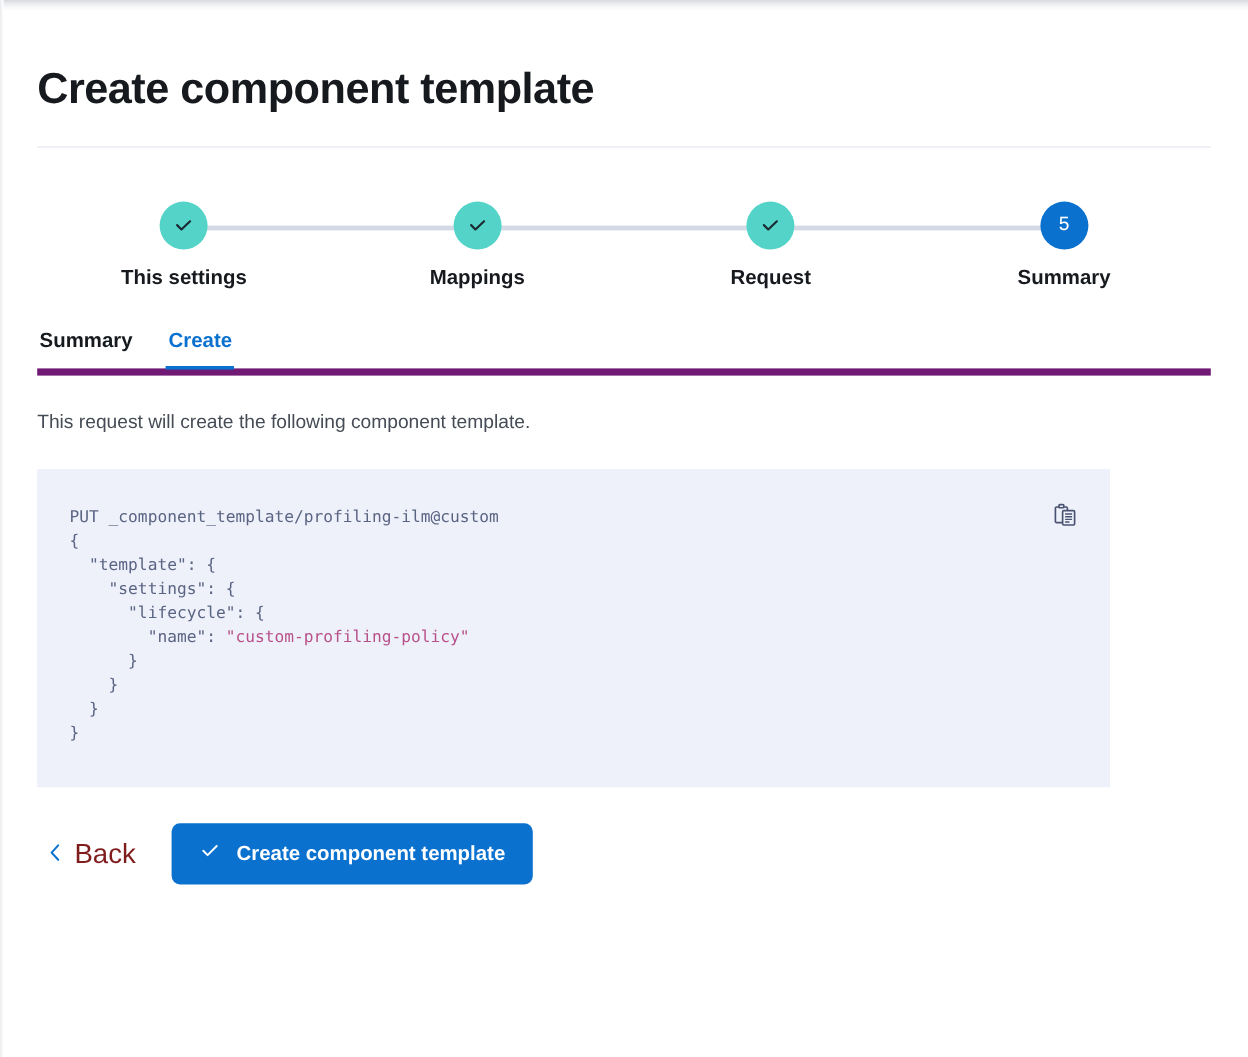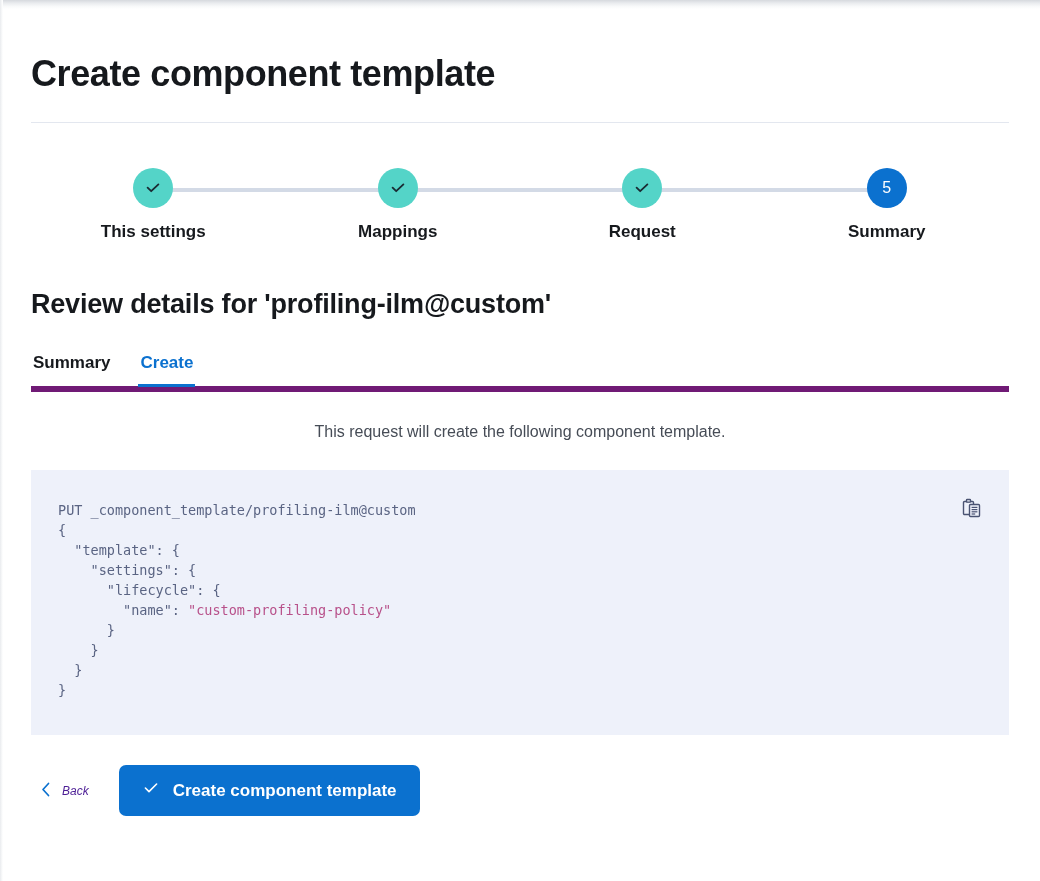--- a/index.html
+++ b/index.html
@@ -147,29 +147,28 @@
     color: #0b71cf;
     border-bottom-color: #0b71cf;
   }
 
   
   .description {
     font-size: 16px;
     color: #464c56;
     margin-top: 28px;
     line-height: 24px;
-    text-align: center;
   }
 
   
   .code-wrap {
     position: relative;
     margin-top: 26px;
     background: #eef1fa;
-    width: 978px;
+    width: 894px;
     height: 265px;
     box-sizing: border-box;
     padding: 30px 0 0 0;
     overflow: hidden;
   }
   pre.code {
     margin: 0;
     padding: 0 60px 0 27px;
     font-family: "DejaVu Sans Mono", monospace;
     font-size: 13.5px;
@@ -198,30 +197,29 @@
   .footer {
     display: flex;
     align-items: center;
     margin-top: 30px;
     gap: 22px;
   }
   .back-link {
     display: flex;
     align-items: center;
     gap: 9px;
-    color: #4c1d95;
-    font-size: 12px;
+    color: #7f1d1d;
+    font-size: 23px;
     font-weight: normal;
     text-decoration: none;
     cursor: pointer;
     background: none;
     border: none;
     padding: 6px 8px 6px 8px;
     font-family: "Liberation Sans", sans-serif;
-    font-style: italic;
   }
   .primary-btn {
     display: inline-flex;
     align-items: center;
     gap: 13px;
     background: #0b71cf;
     color: #ffffff;
     border: none;
     border-radius: 7px;
     padding: 14px 23px;
@@ -285,21 +283,20 @@
 
       <div class="step">
         <div class="step-circle current">
           <span>5</span>
         </div>
         <div class="step-label">Summary</div>
       </div>
 
     </div>
 
-    <h2 class="section-title">Review details for 'profiling-ilm@custom'</h2>
 
     <div class="tabs">
       <button class="tab">Summary</button>
       <button class="tab active">Create</button>
     </div>
 
     <p class="description">This request will create the following component template.</p>
 
     <div class="code-wrap">
       <pre class="code"><span>PUT _component_template/profiling-ilm@custom</span>

